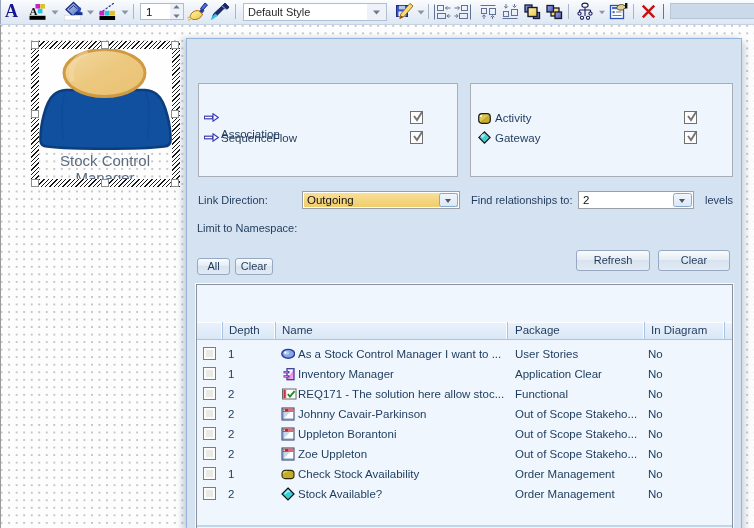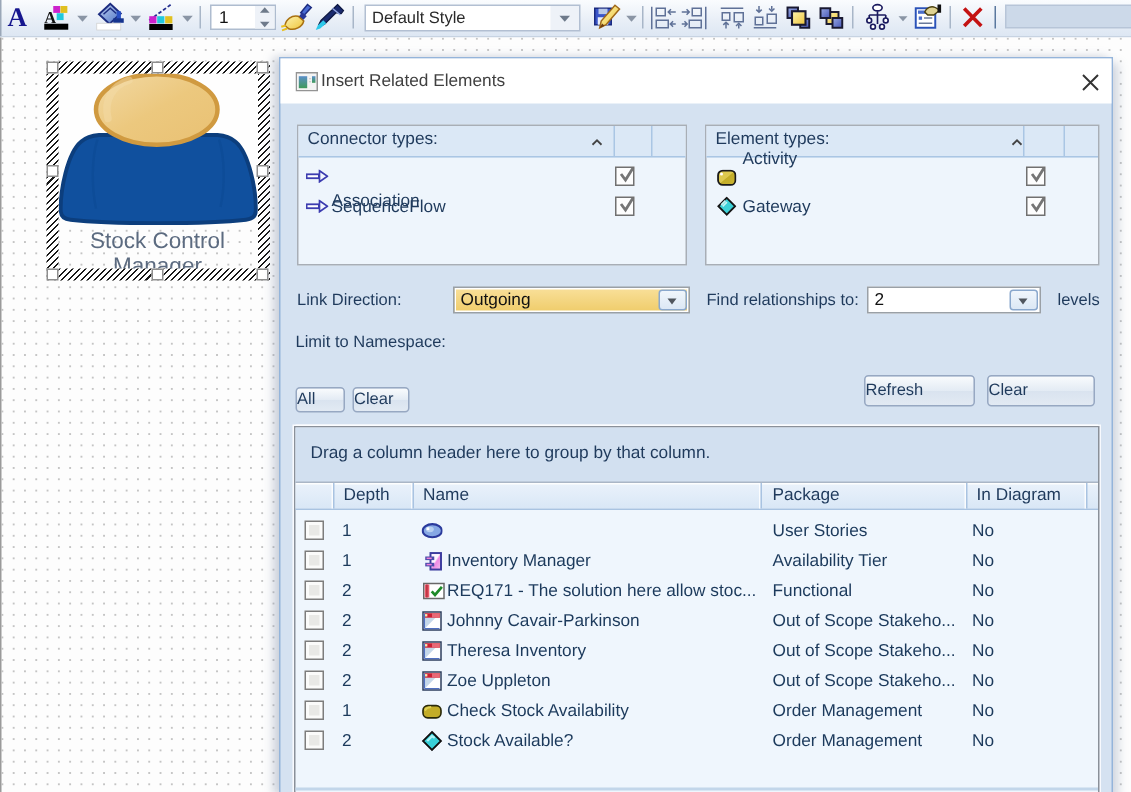--- a/index.html
+++ b/index.html
@@ -20,21 +20,21 @@
 .gsep{position:absolute;top:0;width:1px;height:20px;background:#aac6e4}
 .chev{position:absolute;top:7px;width:8px;height:8px}
 .cb{position:absolute;width:11px;height:11px;background:#fdfdfd;border:1px solid #707070}
 .cb svg{position:absolute;left:0px;top:-2px}
 .rowlbl{position:absolute;font-size:11.5px;color:#1f3a5c}
 .ctl-lbl{position:absolute;font-size:11px;color:#1f3a5c}
 .combo{position:absolute;background:#fff;border:1px solid #9aa0a6;box-shadow:inset 0 0 0 1px #fff}
 .combo .txt{position:absolute;left:4px;top:2px;font-size:11.5px;color:#111}
 .cbtn{position:absolute;right:1px;top:1px;bottom:1px;width:17px;background:linear-gradient(#f0f6fc,#dce8f5);border:1px solid #8aa8cd;border-radius:2.5px}
 .cbtn:after{content:"";position:absolute;left:50%;top:50%;margin-left:-3.5px;margin-top:-1.5px;border-left:3.5px solid transparent;border-right:3.5px solid transparent;border-top:4px solid #50565e}
-.btn{position:absolute;background:linear-gradient(#f9fbfd,#e3ebf4 50%,#d9e3ef 50%,#e2eaf3);border:1px solid #97a8c2;border-radius:3px;font-size:11px;color:#1f3a5c;}
+.btn{position:absolute;background:linear-gradient(#f9fbfd,#e3ebf4 50%,#d9e3ef 50%,#e2eaf3);border:1px solid #97a8c2;border-radius:3px;font-size:11px;color:#1f3a5c;text-align:center}
 
 #tbl{left:9px;top:245px;width:535px;height:244px;background:#eff6fd;border:1px solid #8a9099;box-shadow:-1px -1px 0 rgba(252,253,255,.9),1px -1px 0 rgba(252,253,255,.9)}
 #groupband{position:absolute;left:0;top:0;width:535px;height:36px;background:#d2e0f0;border-bottom:1px solid #aab6c6}
 #colhead{position:absolute;left:0;top:37px;width:535px;height:17px;background:linear-gradient(#eaf2fb,#d9e7f6);border-bottom:1px solid #a9c3e1;box-shadow:inset 0 1px 0 #fdfefe}
 .csep{position:absolute;top:0;width:1px;height:17px;background:#a9c3e1;box-shadow:-1px 0 0 rgba(255,255,255,.85)}
 .chtxt{position:absolute;top:2px;font-size:11.5px;color:#1f3a5c}
 .drow{position:absolute;left:0;width:535px;height:20px}
 .dtext{position:absolute;top:3.5px;font-size:11.5px;color:#1c3a5c;white-space:nowrap}
 .rcb{position:absolute;left:6px;top:3px;width:11px;height:11px;border:1px solid #7d7d7d;background:#fbfbfa}
 .rcb:after{content:"";position:absolute;left:2px;top:2px;right:2px;bottom:2px;background:#e9e9e6}
@@ -192,49 +192,22 @@
 <div class="handle" style="left:31px;top:41px"></div>
 <div class="handle" style="left:101px;top:41px"></div>
 <div class="handle" style="left:171px;top:41px"></div>
 <div class="handle" style="left:31px;top:110px"></div>
 <div class="handle" style="left:171px;top:110px"></div>
 <div class="handle" style="left:31px;top:179px"></div>
 <div class="handle" style="left:101px;top:179px"></div>
 <div class="handle" style="left:171px;top:179px"></div>
 
 <div class="abs" id="dlg">
-  <div class="abs" id="titlebar">
-    <svg class="abs" style="left:10px;top:9px" width="15" height="13" viewBox="0 0 15 13">
-      <defs>
-          <linearGradient id="tig" x1="0" y1="0" x2="0" y2="1">
-            <stop offset="0" stop-color="#5b8fc9"></stop>
-            <stop offset="1" stop-color="#3f9a5a"></stop>
-          </linearGradient>
-        </defs>
-      <rect x="0.5" y="0.5" width="14" height="12" fill="#f4f4f4" stroke="#949494"></rect>
-      <rect x="2.2" y="2.8" width="5.6" height="8" fill="url(#tig)"></rect>
-      <rect x="11" y="2.8" width="2.3" height="4.4" fill="url(#tig)"></rect>
-      <line x1="9" y1="4.5" x2="10.4" y2="4.5" stroke="#c8c8c8" stroke-width="0.7"></line>
-      <line x1="9" y1="6.5" x2="10.4" y2="6.5" stroke="#c8c8c8" stroke-width="0.7"></line>
-    </svg>
-    <div class="abs" id="titletext">Insert Related Elements</div>
-    <svg class="abs" style="left:534px;top:10px" width="12" height="12" viewBox="0 0 12 12">
-      <path d="M1 1 L11 11 M11 1 L1 11" stroke="#333" stroke-width="1.3"></path>
-    </svg>
-  </div>
 
   <div class="gbox" style="left:11px;top:44px;width:258px;height:92px">
-    <div class="ghead">
-      <div class="lbl">Connector types:</div>
-      <svg class="chev" style="left:195px" viewBox="0 0 8 8">
-          <path d="M1 5.5 L4 2.5 L7 5.5" fill="none" stroke="#444" stroke-width="1.2"></path>
-        </svg>
-      <div class="gsep" style="left:210px"></div>
-      <div class="gsep" style="left:235px"></div>
-    </div>
     <svg class="abs" style="left:5px;top:29px" width="15" height="9" viewBox="0 0 15 9">
         <rect x="0" y="2.6" width="9" height="3.8" fill="#3c3cb0"></rect>
         <rect x="1" y="3.8" width="7" height="1.4" fill="#fff"></rect>
         <path d="M9 0.8 L14.3 4.5 L9 8.2 Z" fill="#f4f8ff" stroke="#3c3cb0" stroke-width="1.1"></path>
       </svg>
     <div class="rowlbl" style="left:22px;top:44px">Association</div>
     <div class="cb" style="left:211px;top:27px">
         <svg width="14" height="14" viewBox="0 0 14 14">
           <path d="M3 6 L6 10 L11 2" fill="none" stroke="#757575" stroke-width="1.9"></path>
         </svg>
@@ -246,40 +219,32 @@
       </svg>
     <div class="rowlbl" style="left:22px;top:48px">SequenceFlow</div>
     <div class="cb" style="left:211px;top:47px">
         <svg width="14" height="14" viewBox="0 0 14 14">
           <path d="M3 6 L6 10 L11 2" fill="none" stroke="#757575" stroke-width="1.9"></path>
         </svg>
       </div>
   </div>
 
   <div class="gbox" style="left:283px;top:44px;width:261px;height:92px">
-    <div class="ghead">
-      <div class="lbl">Element types:</div>
-      <svg class="chev" style="left:203px" viewBox="0 0 8 8">
-          <path d="M1 5.5 L4 2.5 L7 5.5" fill="none" stroke="#444" stroke-width="1.2"></path>
-        </svg>
-      <div class="gsep" style="left:211px"></div>
-      <div class="gsep" style="left:238px"></div>
-    </div>
     <svg class="abs" style="left:7px;top:29px" width="13" height="11" viewBox="0 0 13 11">
         <defs>
           <linearGradient id="acg" x1="0" y1="0" x2="1" y2="1">
             <stop offset="0.48" stop-color="#ddc94e"></stop>
             <stop offset="0.52" stop-color="#c3ad28"></stop>
             <stop offset="1" stop-color="#cab432"></stop>
           </linearGradient>
         </defs>
         <rect x="0.7" y="0.7" width="11.6" height="9.6" rx="3.2" fill="url(#acg)" stroke="#1a1a1a" stroke-width="1.2"></rect>
         <circle cx="3" cy="3" r="1" fill="#fff"></circle>
       </svg>
-    <div class="rowlbl" style="left:24px;top:16px">Activity</div>
+    <div class="rowlbl" style="left:24px;top:28px">Activity</div>
     <div class="cb" style="left:213px;top:27px">
         <svg width="14" height="14" viewBox="0 0 14 14">
           <path d="M3 6 L6 10 L11 2" fill="none" stroke="#757575" stroke-width="1.9"></path>
         </svg>
       </div>
     <svg class="abs" style="left:7px;top:47px" width="13" height="13" viewBox="0 0 13 13">
         <path d="M6.5 0.9 L12.1 6.5 L6.5 12.1 L0.9 6.5 Z" fill="#3ed2d8" stroke="#161616" stroke-width="1.2"></path>
         <path d="M2.8 5.6 L5.6 2.8 M3.8 6.6 L6.6 3.8" stroke="#c8f4f6" stroke-width="1.1"></path>
       </svg>
     <div class="rowlbl" style="left:24px;top:48px">Gateway</div>
@@ -302,42 +267,40 @@
   </div>
   <div class="ctl-lbl" style="left:518px;top:155px">levels</div>
   <div class="ctl-lbl" style="left:10px;top:183px">Limit to Namespace:</div>
 
   <div class="btn" style="left:10px;top:219px;width:31px;height:15px;line-height:15px">All</div>
   <div class="btn" style="left:48px;top:219px;width:36px;height:15px;line-height:15px">Clear</div>
   <div class="btn" style="left:389px;top:211px;width:72px;height:19px;line-height:19px">Refresh</div>
   <div class="btn" style="left:471px;top:211px;width:70px;height:19px;line-height:19px">Clear</div>
 
   <div class="abs" id="tbl">
-    <div id="groupband">
-        <div class="abs" style="left:10px;top:10.5px;font-size:11.5px;color:#1f3a5c">Drag a column header here to group by that column.</div>
-      </div>
     <div id="colhead">
       <div class="csep" style="left:25px"></div>
       <div class="chtxt" style="left:32px">Depth</div>
       <div class="csep" style="left:78px"></div>
       <div class="chtxt" style="left:85px">Name</div>
       <div class="csep" style="left:310px"></div>
       <div class="chtxt" style="left:318px">Package</div>
       <div class="csep" style="left:447px"></div>
       <div class="chtxt" style="left:454px">In Diagram</div>
       <div class="csep" style="left:527px"></div>
     </div>
     <div class="drow" style="top:59px">
         <div class="rcb"></div>
         <div class="dtext" style="left:31px">1</div>
         <div class="ricon"><svg width="14" height="14" viewBox="0 0 14 14">
             <ellipse cx="7.2" cy="6.8" rx="6.4" ry="4.4" fill="#86a8e4" stroke="#2a3a9c" stroke-width="1.4"></ellipse>
             <ellipse cx="5.6" cy="5.9" rx="2.6" ry="1.9" fill="#b6cff0"></ellipse>
             <rect x="3.4" y="4.6" width="1.8" height="1.8" fill="#fff"></rect>
           </svg></div>
+        <div class="dtext" style="left:101px">As a Stock Control Manager I want to ...</div>
         <div class="dtext" style="left:318px">User Stories</div>
         <div class="dtext" style="left:451px">No</div>
       </div>
     <div class="drow" style="top:79px">
         <div class="rcb"></div>
         <div class="dtext" style="left:31px">1</div>
         <div class="ricon"><svg width="14" height="14" viewBox="0 0 14 14">
             <defs>
               <linearGradient id="cg" x1="0" y1="0" x2="1" y2="1">
                 <stop offset="0.45" stop-color="#fdf6fd"></stop>
@@ -345,21 +308,21 @@
                 <stop offset="1" stop-color="#f2c0ee"></stop>
               </linearGradient>
             </defs>
             <rect x="6" y="1.7" width="7" height="11" fill="url(#cg)" stroke="#3c3c9e" stroke-width="1.3"></rect>
             <rect x="2.5" y="4" width="6" height="2.4" fill="#4a4aaa"></rect>
             <rect x="3.4" y="4.7" width="3.4" height="1" fill="#f080d8"></rect>
             <rect x="2.5" y="8.2" width="6" height="2.4" fill="#4a4aaa"></rect>
             <rect x="3.4" y="8.9" width="3.4" height="1" fill="#f080d8"></rect>
           </svg></div>
         <div class="dtext" style="left:101px">Inventory Manager</div>
-        <div class="dtext" style="left:318px">Availability Tier</div>
+        <div class="dtext" style="left:318px">Application Clear</div>
         <div class="dtext" style="left:451px">No</div>
       </div>
     <div class="drow" style="top:99px">
         <div class="rcb"></div>
         <div class="dtext" style="left:31px">2</div>
         <div class="ricon"><svg width="16" height="14" viewBox="0 0 16 14">
             <rect x="1.5" y="2" width="13.5" height="10" fill="#fff" stroke="#686868" stroke-width="1"></rect>
             <rect x="2.2" y="2.7" width="3" height="8.6" fill="#e85868"></rect>
             <line x1="3.6" y1="2.7" x2="3.6" y2="11.3" stroke="#b83040" stroke-width="1"></line>
             <path d="M6.8 7.2 L9 9.6 L13.6 4.2" fill="none" stroke="#1e8a28" stroke-width="1.8"></path>
@@ -389,21 +352,21 @@
         <div class="dtext" style="left:31px">2</div>
         <div class="ricon"><svg width="14" height="14" viewBox="0 0 14 14">
             <rect x="1" y="1" width="12" height="12" fill="#fff" stroke="#2e3e5c" stroke-width="1"></rect>
             <path d="M2 12.2 L12.2 2 L2 2 Z" fill="#c6d8ea"></path>
             <rect x="1.8" y="1.8" width="10.5" height="3" fill="#cc2034"></rect>
             <rect x="7" y="1.8" width="5.2" height="3" fill="#e86a78"></rect>
             <rect x="2.3" y="2.4" width="1.6" height="1.6" fill="#f8e8b0"></rect>
             <line x1="1.9" y1="2" x2="1.9" y2="12" stroke="#5070c0" stroke-width="0.9"></line>
             <line x1="2" y1="12.1" x2="12" y2="12.1" stroke="#5070c0" stroke-width="0.9"></line>
           </svg></div>
-        <div class="dtext" style="left:101px">Theresa Inventory</div>
+        <div class="dtext" style="left:101px">Uppleton Borantoni</div>
         <div class="dtext" style="left:318px">Out of Scope Stakeho...</div>
         <div class="dtext" style="left:451px">No</div>
       </div>
     <div class="drow" style="top:159px">
         <div class="rcb"></div>
         <div class="dtext" style="left:31px">2</div>
         <div class="ricon"><svg width="14" height="14" viewBox="0 0 14 14">
             <rect x="1" y="1" width="12" height="12" fill="#fff" stroke="#2e3e5c" stroke-width="1"></rect>
             <path d="M2 12.2 L12.2 2 L2 2 Z" fill="#c6d8ea"></path>
             <rect x="1.8" y="1.8" width="10.5" height="3" fill="#cc2034"></rect>

